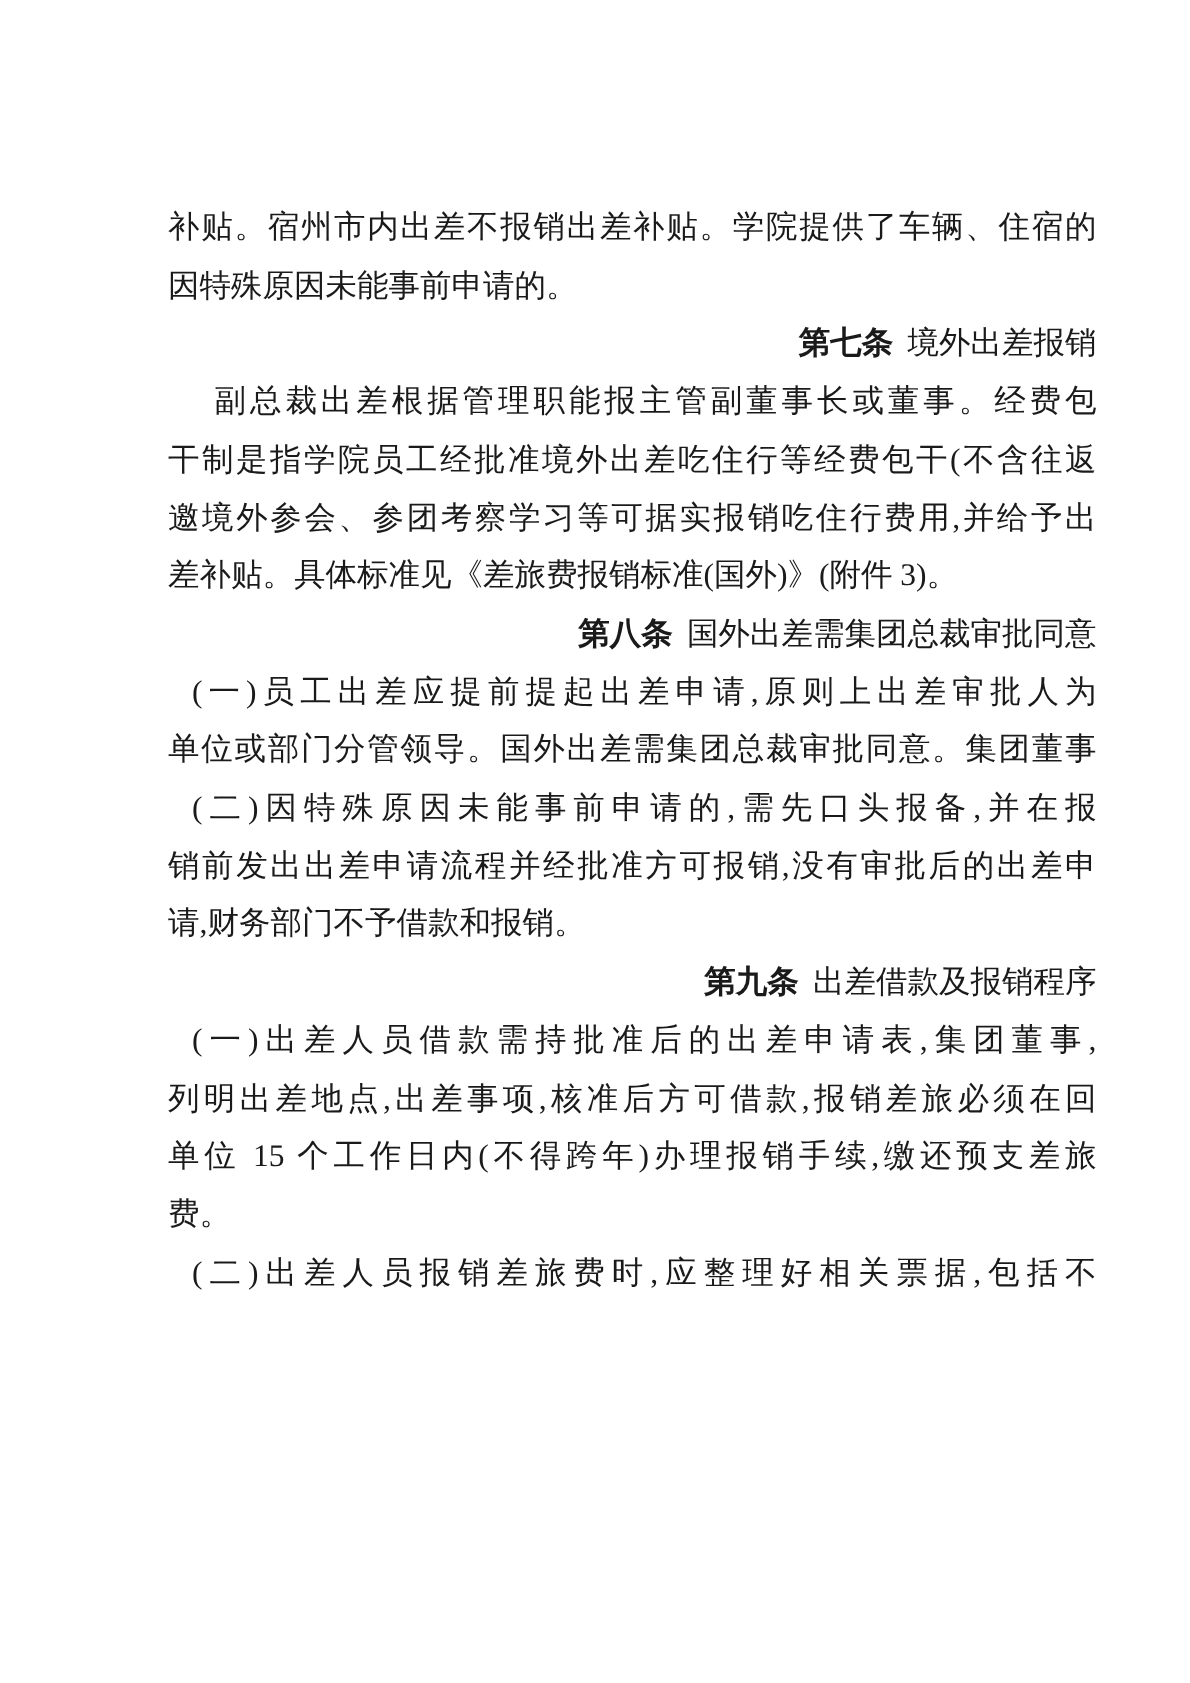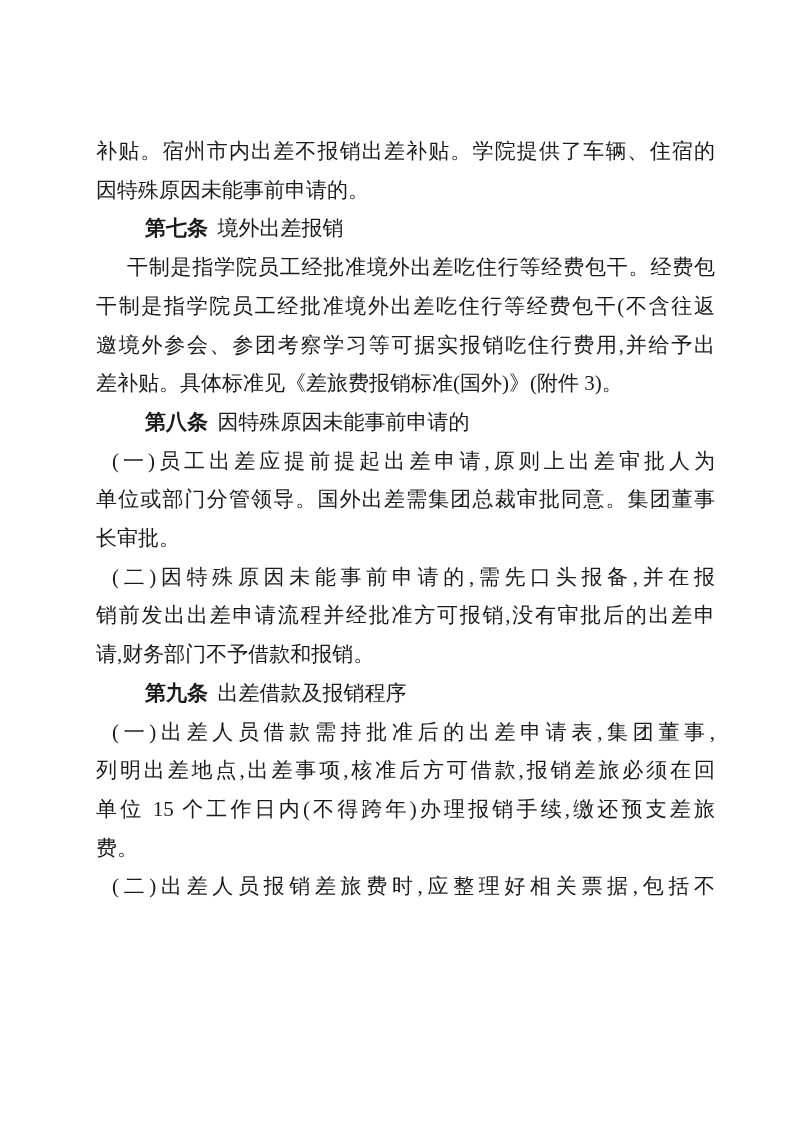--- a/index.html
+++ b/index.html
@@ -10,21 +10,21 @@
   .page {
     position: relative;
     width: 793px;
     height: 1122px;
     background: #ffffff;
     overflow: hidden;
     font-family: "Liberation Serif", serif;
   }
   .content {
     position: absolute;
-    left: 96px;
+    left: 112px;
     top: 132px;
     width: 619px;
     color: #1a1a1a;
     font-size: 21px;
     line-height: 38.7px;
   }
   .ln {
     white-space: nowrap;
   }
   
@@ -32,47 +32,46 @@
     white-space: normal;
     text-align: justify;
     text-align-last: justify;
     text-justify: inter-character;
   }
   
   .ln.ind  { padding-left: 31px; }
   
   .ln.pind { padding-left: 16px; }
   
-  .ln.head { padding-left: 49px; }
+  .ln.head { padding-left: 49px; text-align: right; }
   .hnum {
     font-weight: bold;
     margin-right: 0.45em;
   }
 </style>
 </head>
 <body>
 
 <div class="page">
   <div class="content">
 
     <div class="ln j">补贴。宿州市内出差不报销出差补贴。学院提供了车辆、住宿的</div>
     <div class="ln">因特殊原因未能事前申请的。</div>
 
     <div class="ln head"><b class="hnum">第七条</b><span>境外出差报销</span></div>
 
-    <div class="ln j ind">干制是指学院员工经批准境外出差吃住行等经费包干。经费包</div>
+    <div class="ln j ind">副总裁出差根据管理职能报主管副董事长或董事。经费包</div>
     <div class="ln j">干制是指学院员工经批准境外出差吃住行等经费包干(不含往返</div>
     <div class="ln j">邀境外参会、参团考察学习等可据实报销吃住行费用,并给予出</div>
     <div class="ln">差补贴。具体标准见《差旅费报销标准(国外)》(附件 3)。</div>
 
-    <div class="ln head"><b class="hnum">第八条</b><span>因特殊原因未能事前申请的</span></div>
+    <div class="ln head"><b class="hnum">第八条</b><span>国外出差需集团总裁审批同意</span></div>
 
     <div class="ln j pind">(一)员工出差应提前提起出差申请,原则上出差审批人为</div>
     <div class="ln j">单位或部门分管领导。国外出差需集团总裁审批同意。集团董事</div>
-    <div class="ln">长审批。</div>
 
     <div class="ln j pind">(二)因特殊原因未能事前申请的,需先口头报备,并在报</div>
     <div class="ln j">销前发出出差申请流程并经批准方可报销,没有审批后的出差申</div>
     <div class="ln">请,财务部门不予借款和报销。</div>
 
     <div class="ln head"><b class="hnum">第九条</b><span>出差借款及报销程序</span></div>
 
     <div class="ln j pind">(一)出差人员借款需持批准后的出差申请表,集团董事,</div>
     <div class="ln j">列明出差地点,出差事项,核准后方可借款,报销差旅必须在回</div>
     <div class="ln j">单位 15 个工作日内(不得跨年)办理报销手续,缴还预支差旅</div>

